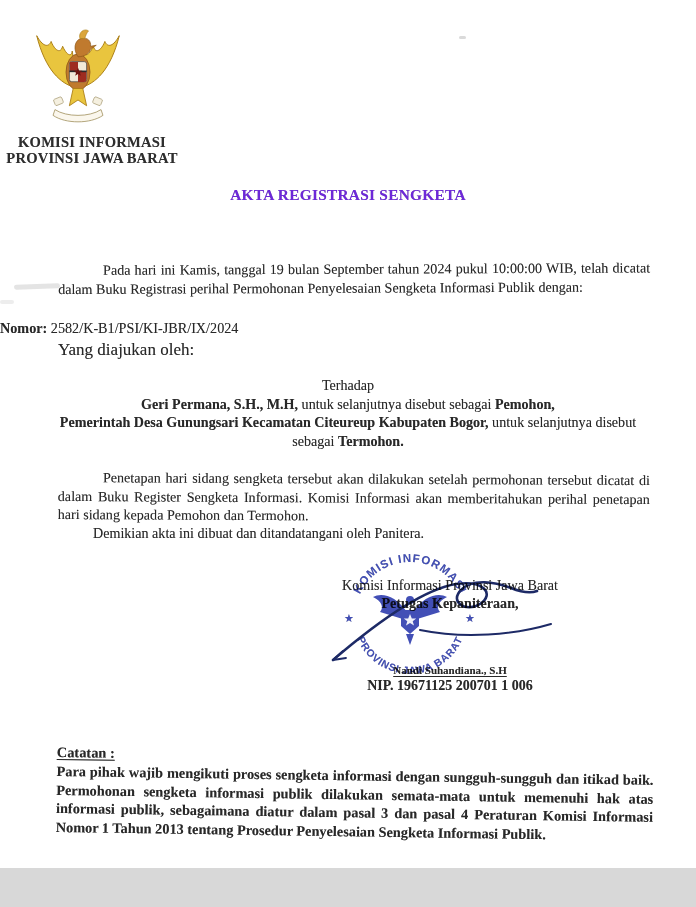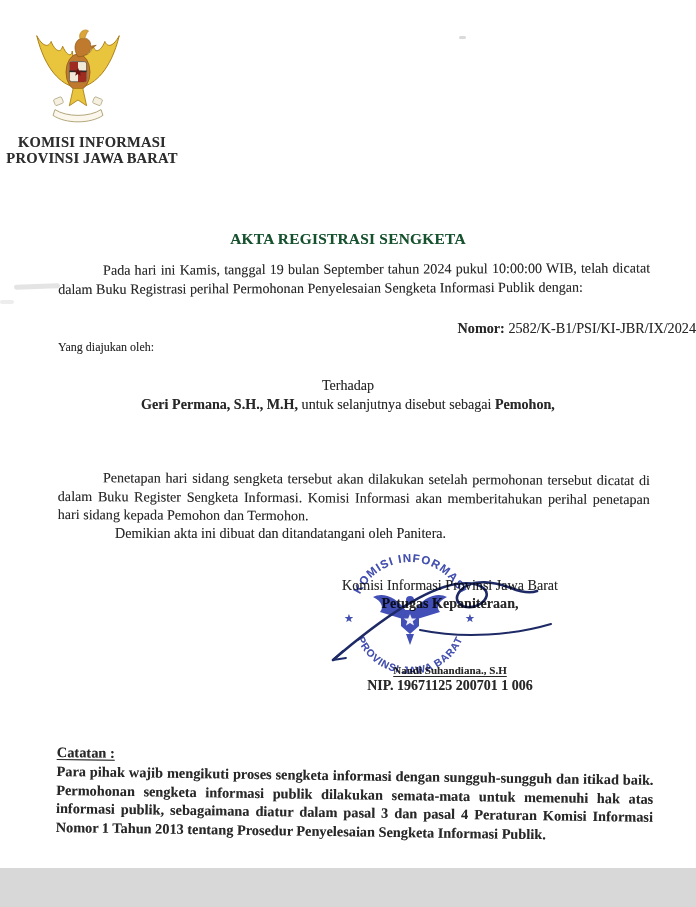--- a/index.html
+++ b/index.html
@@ -17,30 +17,30 @@
   .b{font-weight:bold;}
   .u{text-decoration:underline;text-decoration-thickness:1.2px;text-underline-offset:2px;}
 
   
   .logo{left:30px;top:20px;width:96px;height:112px;}
   .org{left:0;top:134px;width:184px;text-align:center;
        font-weight:bold;font-size:14.6px;line-height:16px;letter-spacing:.2px;color:#2e2e2e;}
 
   
   .title{left:0;right:0;top:186px;text-align:center;font-weight:bold;
-         font-size:15.4px;line-height:17.5px;letter-spacing:.25px;color:#14532d;margin-top:44px;}
+         font-size:15.4px;line-height:17.5px;letter-spacing:.25px;color:#6d28d9;}
 
   
   .para{font-size:14.1px;line-height:18.5px;text-align:justify;}
   .p1{left:58px;top:247px;width:592px;text-indent:45px;transform:rotate(-.25deg);transform-origin:left top;}
-  .nomor{left:0;right:0;top:320px;text-align:right;font-size:14.2px;}
-  .yang{left:58px;top:340px;font-size:12px;font-family:Liberation Serif, serif;}
+  .nomor{left:0;right:0;top:320px;text-align:left;font-size:14.2px;}
+  .yang{left:58px;top:340px;font-size:17px;font-family:Liberation Serif, serif;}
   .parties{left:48px;top:376px;width:600px;text-align:center;font-size:14.1px;line-height:18.5px;}
   .p2{left:58px;top:454px;width:592px;text-indent:45px;transform:rotate(.3deg);transform-origin:left top;}
-  .p3{left:70px;top:510px;width:592px;text-indent:45px;}
+  .p3{left:48px;top:510px;width:592px;text-indent:45px;}
 
   
   .sigblock{left:312px;top:577px;width:276px;text-align:center;font-size:14.1px;line-height:17.5px;}
   .sig-spacer{height:50px;}
   .sig-name{font-size:11px;line-height:16px;}
   .sig-nip{font-size:14px;line-height:16px;}
   .stampsig{left:298px;top:538px;width:292px;height:168px;pointer-events:none;mix-blend-mode:multiply;}
 
   
   .catatan{left:57px;top:742px;width:597px;transform:rotate(.85deg);transform-origin:left top;}
@@ -96,20 +96,21 @@
 
   <div class="abs nomor">
     <span class="b">Nomor:</span><span> 2582/K-B1/PSI/KI-JBR/IX/2024</span>
   </div>
 
   <div class="abs yang">Yang diajukan oleh:</div>
 
   <div class="abs parties">
     <div>Terhadap</div>
     <div><span class="b">Geri Permana, S.H., M.H,</span><span> untuk selanjutnya disebut sebagai </span><span class="b">Pemohon,</span></div>
+    <div><span class="b">Pemerintah Desa Gunungsari Kecamatan Citeureup Kabupaten Bogor,</span><span> untuk selanjutnya disebut sebagai </span><span class="b">Termohon.</span></div>
   </div>
 
   <p class="abs para p2">Penetapan hari sidang sengketa tersebut akan dilakukan setelah permohonan tersebut dicatat di dalam Buku Register Sengketa Informasi. Komisi Informasi akan memberitahukan perihal penetapan hari sidang kepada Pemohon dan Termohon.</p>
   <p class="abs para p3">Demikian akta ini dibuat dan ditandatangani oleh Panitera.</p>
 
   <div class="abs sigblock">
     <div>Komisi Informasi Provinsi Jawa Barat</div>
     <div class="b">Petugas Kepaniteraan,</div>
     <div class="sig-spacer"></div>
     <div class="b u sig-name">Nandi Suhandiana., S.H</div>

